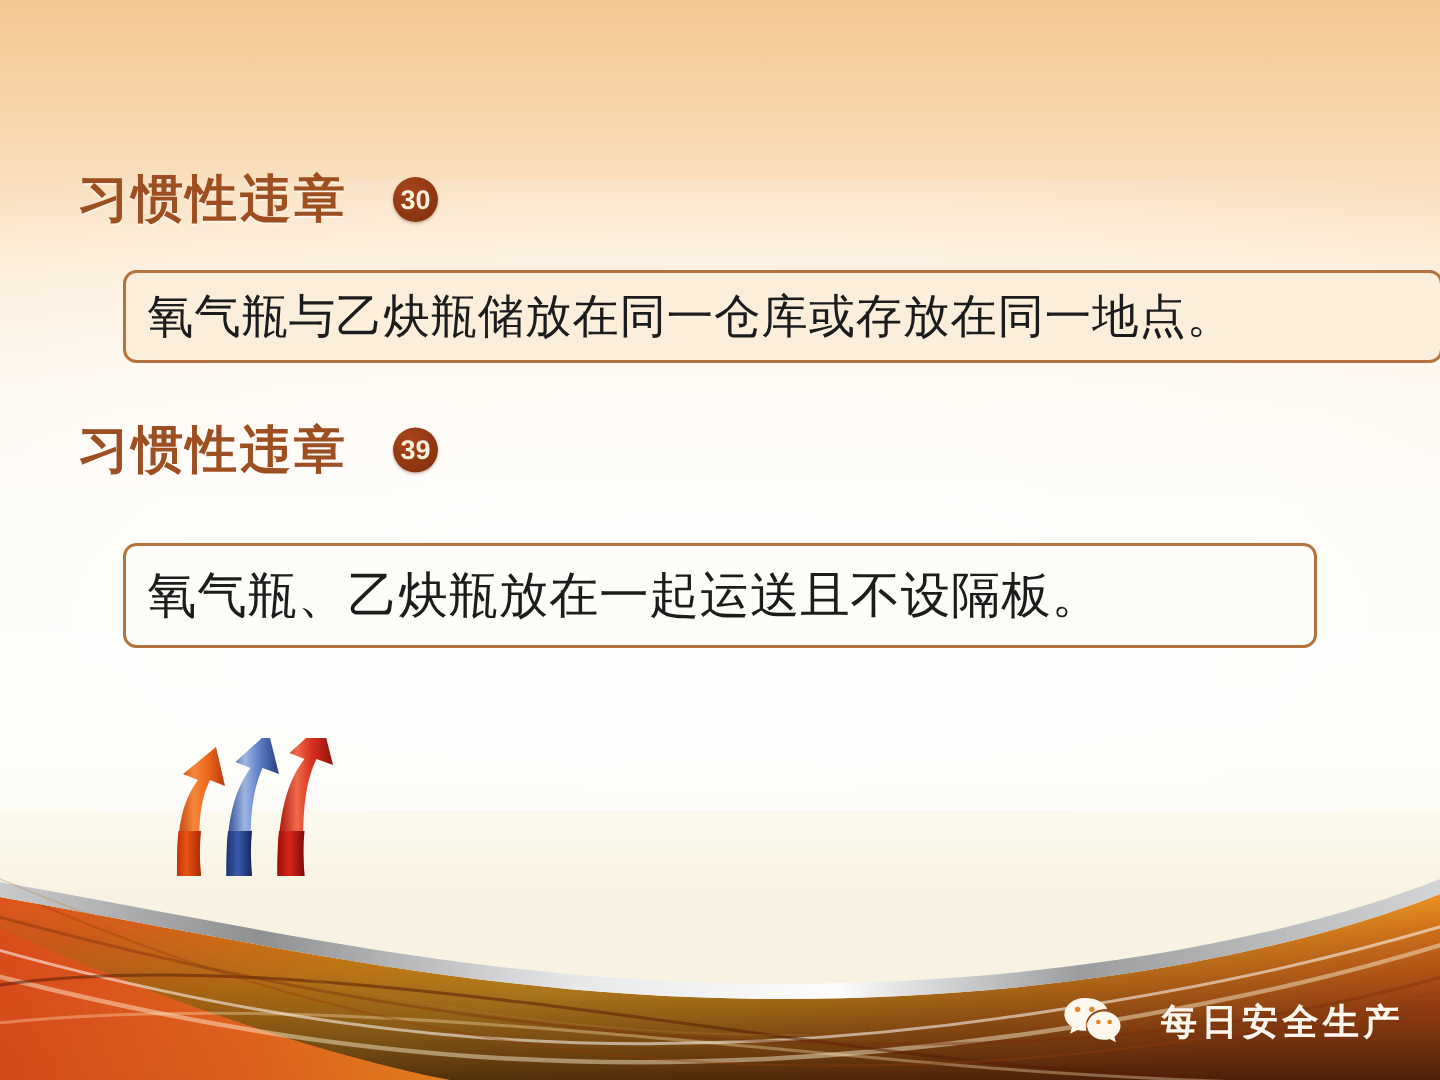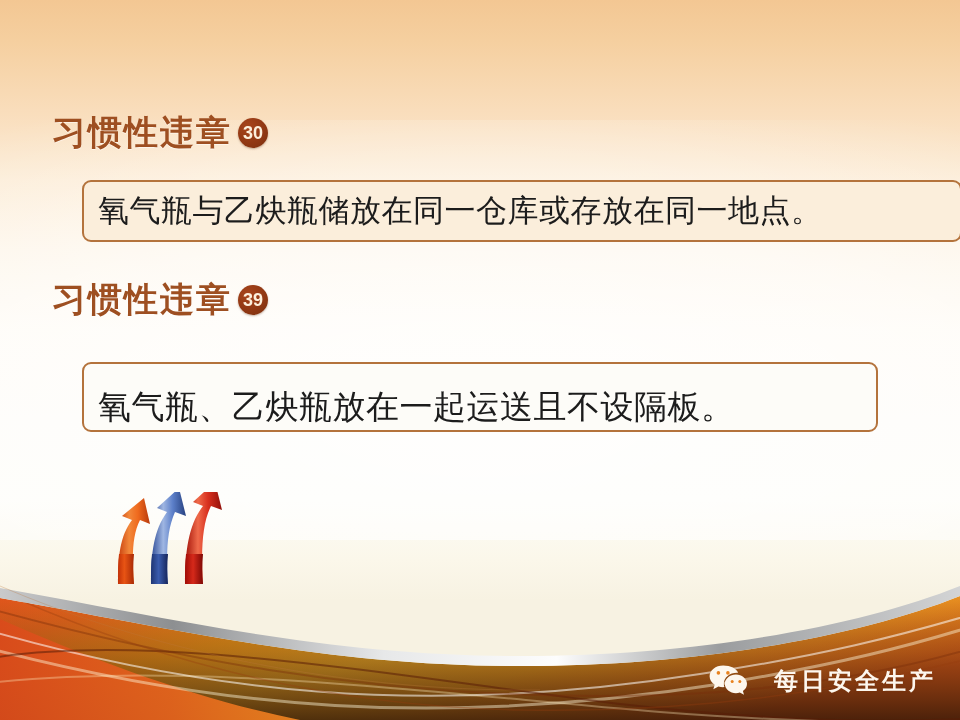--- a/index.html
+++ b/index.html
@@ -55,21 +55,21 @@
     width: 960px;
     height: 260px;
   }
   .wave-wrap svg { display: block; width: 960px; height: 260px; }
 
   
   .heading {
     position: absolute;
     display: flex;
     align-items: center;
-    gap: 6px;
+    gap: 30px;
     white-space: nowrap;
   }
   .heading-text {
     font-family: "Liberation Serif", "DejaVu Serif", serif;
     font-size: 34px;
     font-weight: 700;
     letter-spacing: 2px;
     color: #9e4f21;
     text-shadow: 0 1px 0 rgba(255,255,255,0.55);
   }
@@ -117,21 +117,20 @@
     width: 880px;
     height: 62px;
     background: #fbeedb;
   }
   #box-2 {
     left: 82px;
     top: 362px;
     width: 796px;
     height: 70px;
     background: #fdfcf8;
-    align-items: flex-end;
   }
   #box-2 .statement-text { font-size: 33px; }
 
   
   .arrows {
     position: absolute;
     left: 98px;
     top: 492px;
     width: 128px;
     height: 92px;

